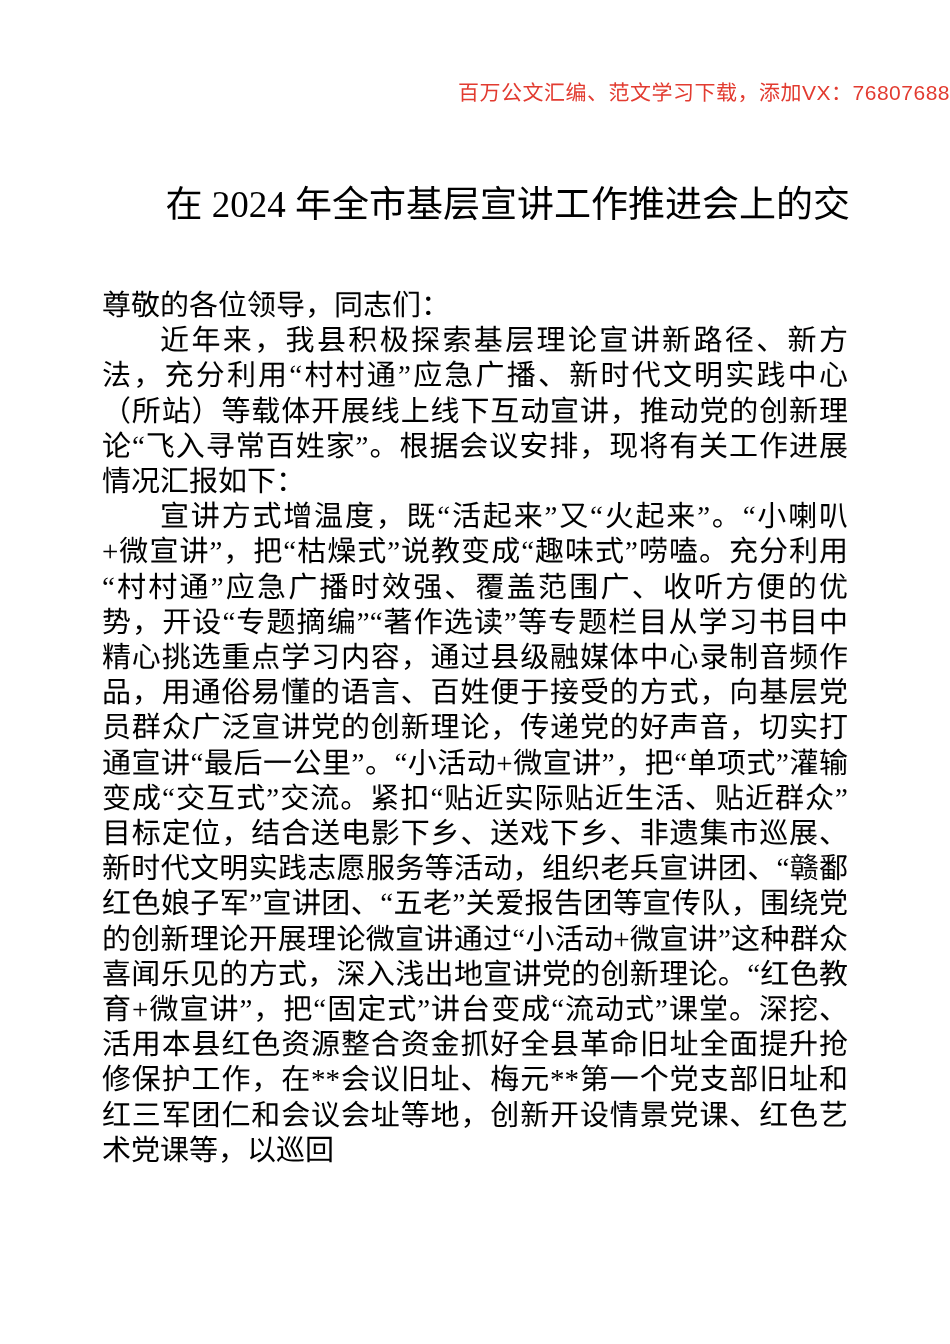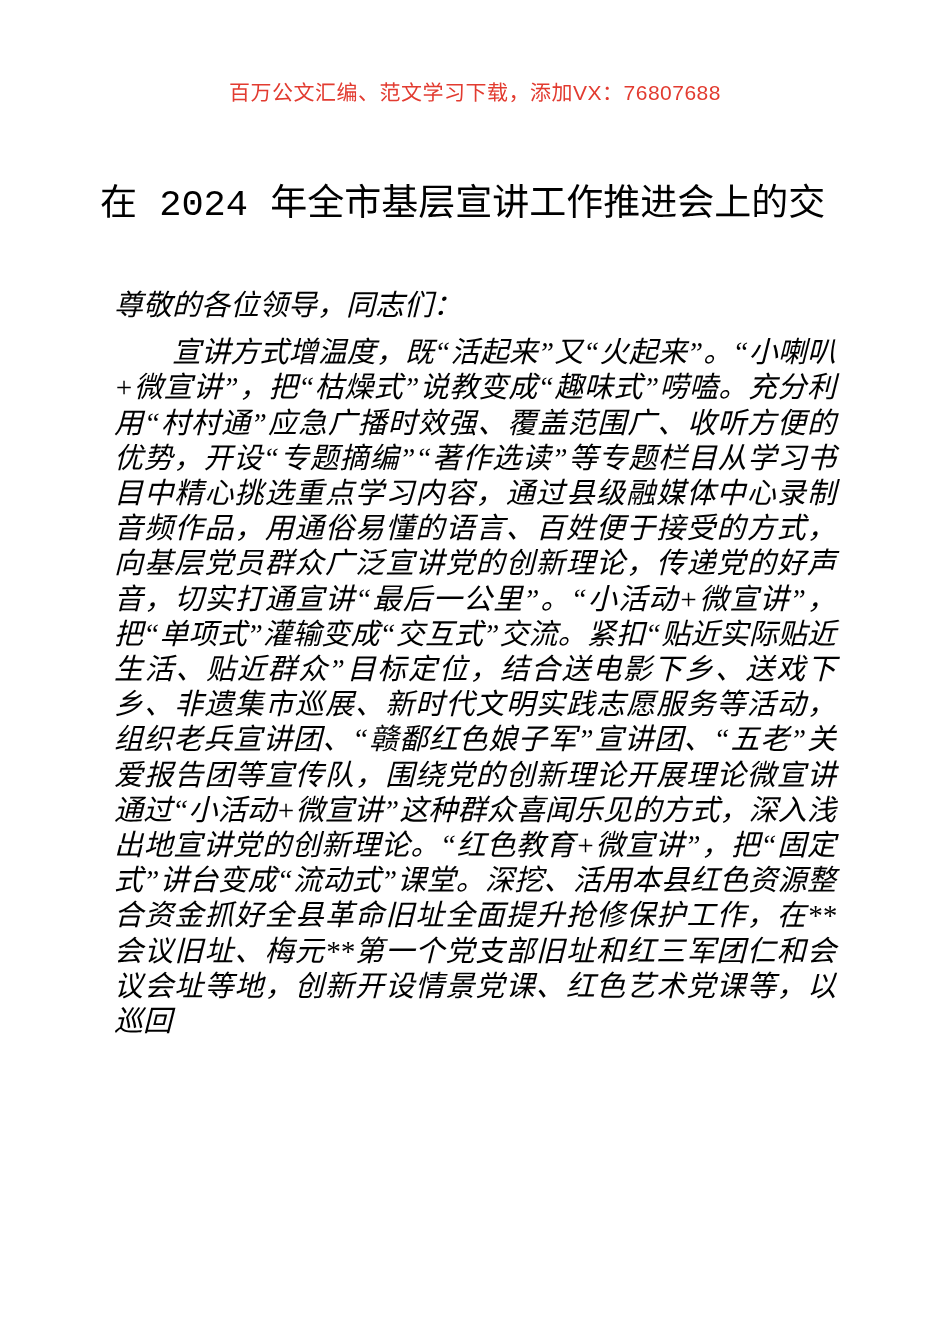--- a/index.html
+++ b/index.html
@@ -15,62 +15,62 @@
     color: #000000;
   }
   .page {
     width: 950px;
     height: 1344px;
     background: #ffffff;
     box-sizing: border-box;
   }
   .promo-banner {
     margin-top: 80px;
-    text-align: center;
+    text-align: right;
     font-family: "Liberation Sans", "DejaVu Sans", sans-serif;
     font-size: 21px;
     line-height: 26px;
     color: #e23b30;
     letter-spacing: 0.5px;
   }
   .doc-title {
     margin: 62px 100px 0 100px;
-    text-align: left;
-    font-family: Liberation Mono, monospace;
+    text-align: right;
+    font-family: Liberation Serif, serif;
     font-size: 37px;
     line-height: 74px;
     font-weight: 400;
     color: #000000;
   }
   .doc-body {
     margin: 46px 102px 0 102px;
     font-family: "Liberation Serif", "DejaVu Serif", sans-serif;
     font-size: 29px;
     line-height: 35.2px;
     text-align: justify;
     color: #000000;
   }
   .doc-body p {
-    margin: 12px;
+    margin: 0;
     padding: 0;
-    font-style: italic;
   }
   .doc-body p.indent {
     text-indent: 2em;
   }
 </style>
 </head>
 <body>
 
 <div class="page">
 
   <div class="promo-banner">百万公文汇编、范文学习下载，添加VX：76807688</div>
 
   <div class="doc-title">
     <div>在 2024 年全市基层宣讲工作推进会上的交</div>
   </div>
 
   <div class="doc-body">
     <p>尊敬的各位领导，同志们：</p>
+    <p class="indent">近年来，我县积极探索基层理论宣讲新路径、新方法，充分利用“村村通”应急广播、新时代文明实践中心（所站）等载体开展线上线下互动宣讲，推动党的创新理论“飞入寻常百姓家”。根据会议安排，现将有关工作进展情况汇报如下：</p>
     <p class="indent">宣讲方式增温度，既“活起来”又“火起来”。“小喇叭+微宣讲”，把“枯燥式”说教变成“趣味式”唠嗑。充分利用“村村通”应急广播时效强、覆盖范围广、收听方便的优势，开设“专题摘编”“著作选读”等专题栏目从学习书目中精心挑选重点学习内容，通过县级融媒体中心录制音频作品，用通俗易懂的语言、百姓便于接受的方式，向基层党员群众广泛宣讲党的创新理论，传递党的好声音，切实打通宣讲“最后一公里”。“小活动+微宣讲”，把“单项式”灌输变成“交互式”交流。紧扣“贴近实际贴近生活、贴近群众”目标定位，结合送电影下乡、送戏下乡、非遗集市巡展、新时代文明实践志愿服务等活动，组织老兵宣讲团、“赣鄱红色娘子军”宣讲团、“五老”关爱报告团等宣传队，围绕党的创新理论开展理论微宣讲通过“小活动+微宣讲”这种群众喜闻乐见的方式，深入浅出地宣讲党的创新理论。“红色教育+微宣讲”，把“固定式”讲台变成“流动式”课堂。深挖、活用本县红色资源整合资金抓好全县革命旧址全面提升抢修保护工作，在**会议旧址、梅元**第一个党支部旧址和红三军团仁和会议会址等地，创新开设情景党课、红色艺术党课等，以巡回</p>
   </div>
 
 </div>
 
 </body></html>

